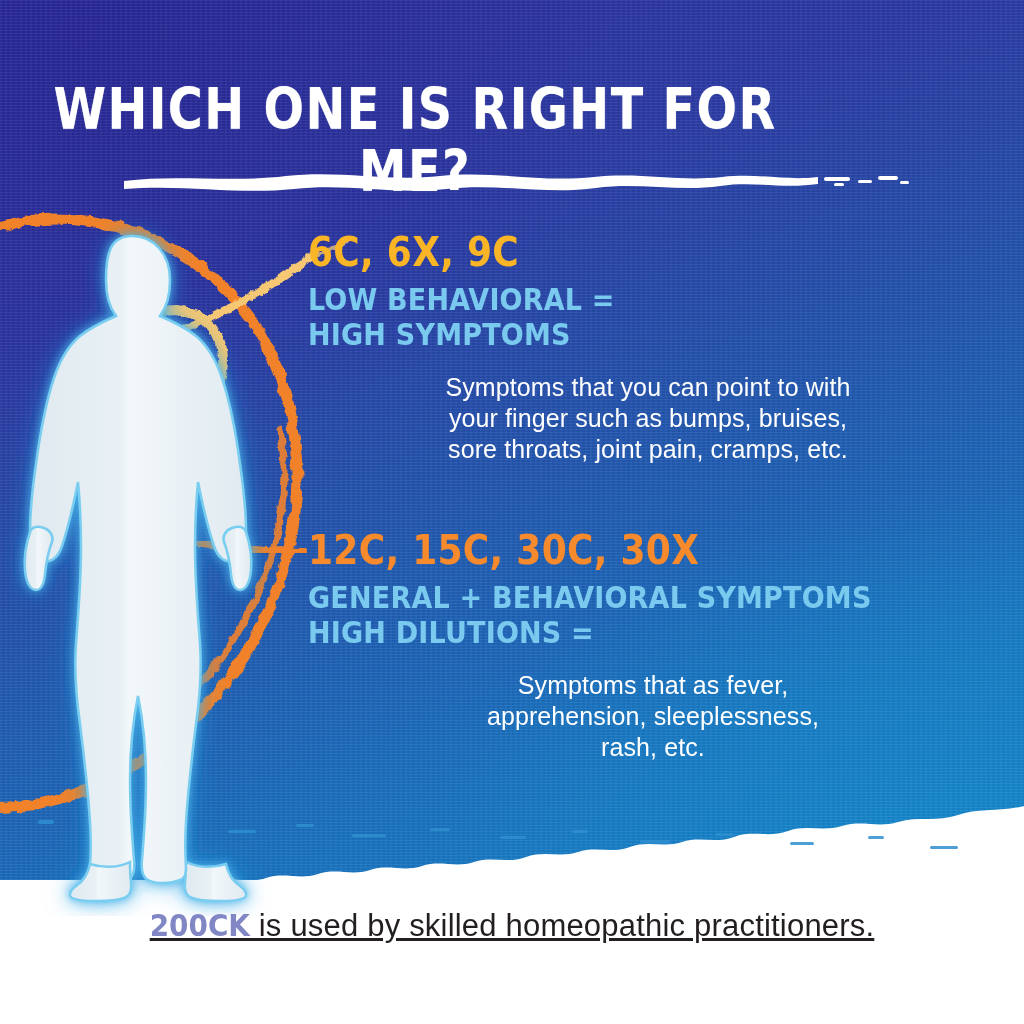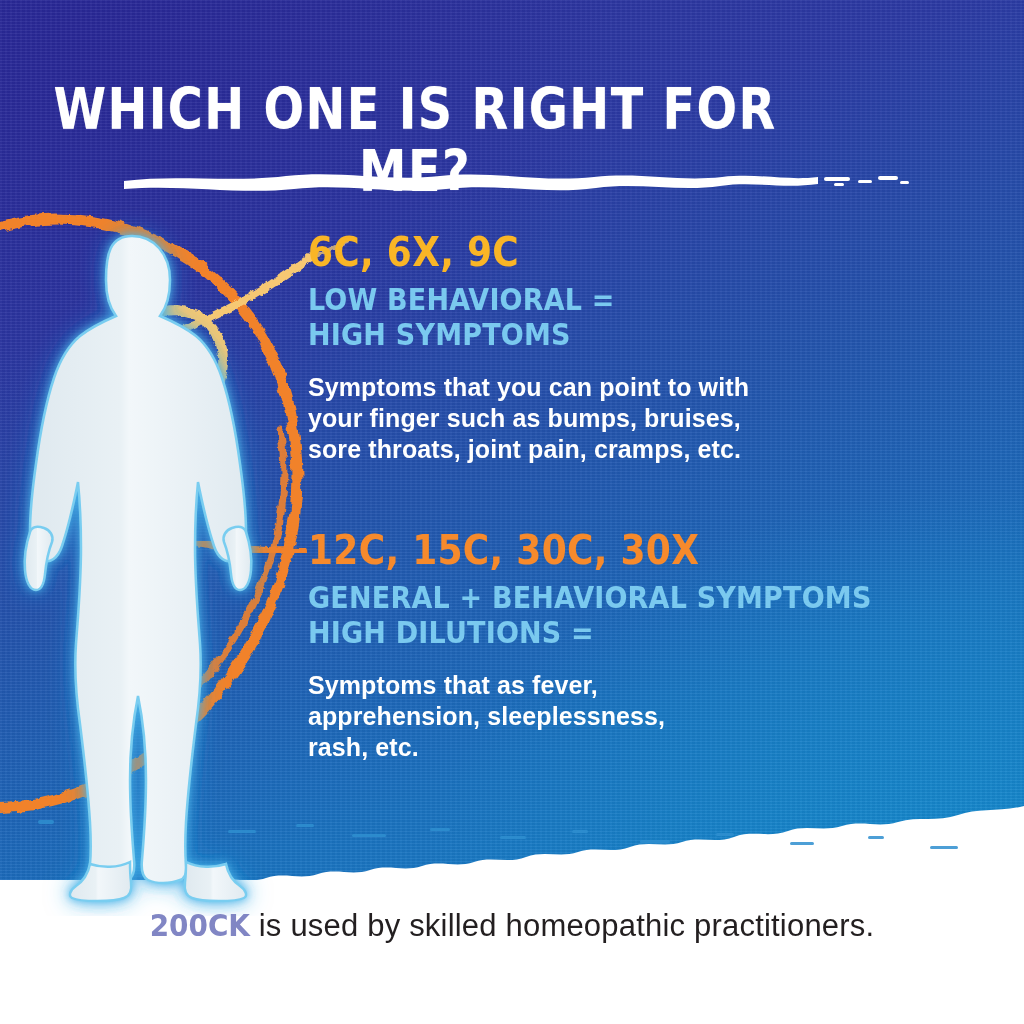--- a/index.html
+++ b/index.html
@@ -107,34 +107,36 @@
     letter-spacing:0.2px;
     font-family:"DejaVu Sans Condensed","Liberation Sans Narrow","Liberation Sans", sans-serif;
   }
   .dilution-subhead .ln { display:block; }
 
   .dilution-desc {
     margin-top:20px;
     color:#ffffff;
     font-size:25px;
     line-height:31px;
-    font-weight:bold;
+    font-weight:normal;
     letter-spacing:0.1px;
+    text-align:center;
   }
   .dilution-desc .ln { display:block; }
 
   
   .footer {
     position:absolute; left:0; top:905px;
     width:1024px; text-align:center;
     color:#231f20;
     font-size:31px;
     line-height:40px;
     font-weight:300;
     letter-spacing:0.2px;
+    text-decoration:underline;
   }
   .footer .hl {
     color:#8186c4;
     font-weight:bold;
     letter-spacing:0px;
     font-family:"DejaVu Sans Condensed","Liberation Sans Narrow","Liberation Sans", sans-serif;
   }
 </style>
 </head>
 <body>

